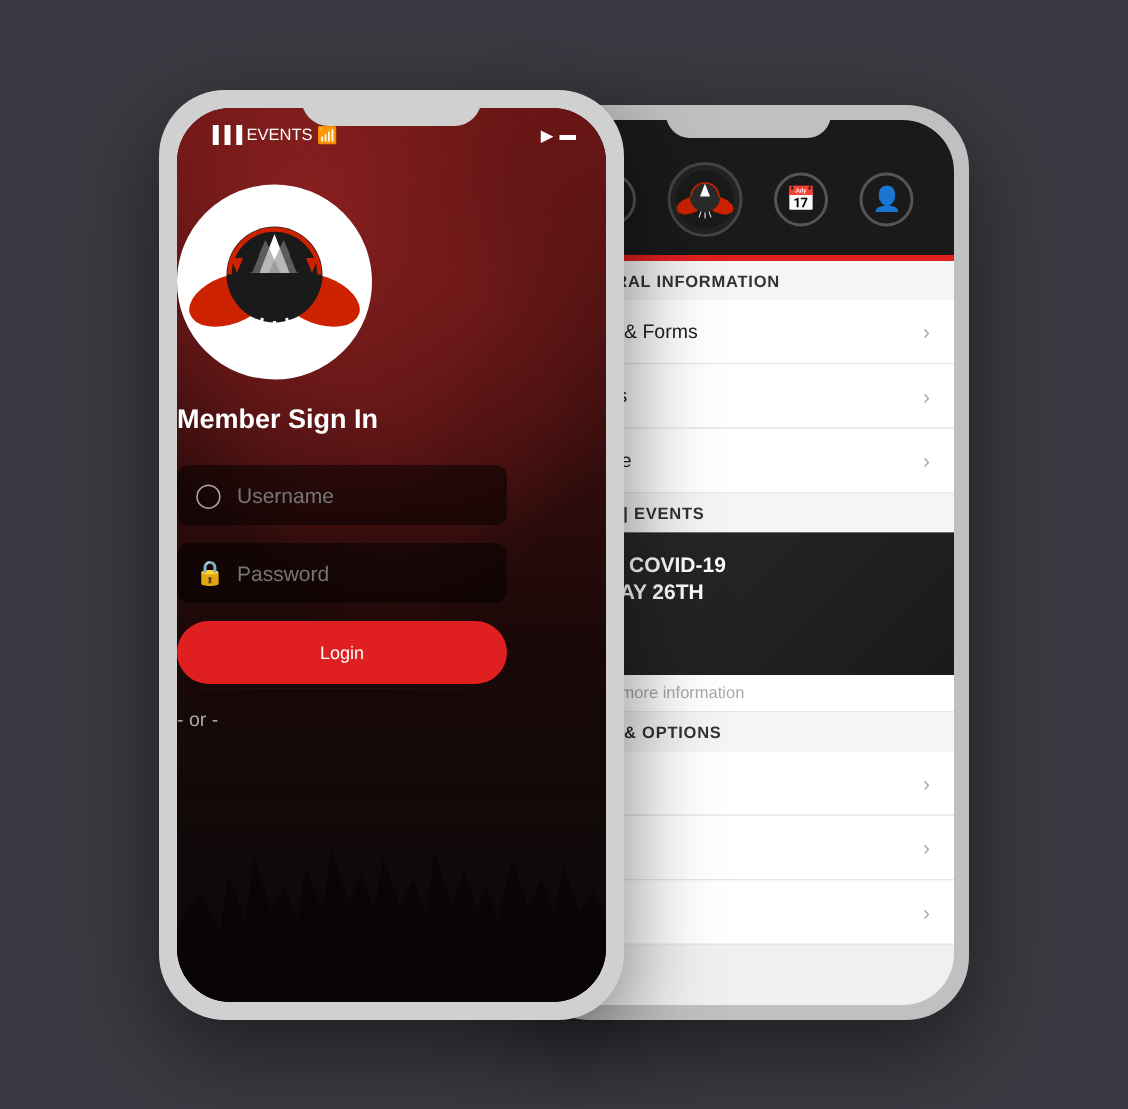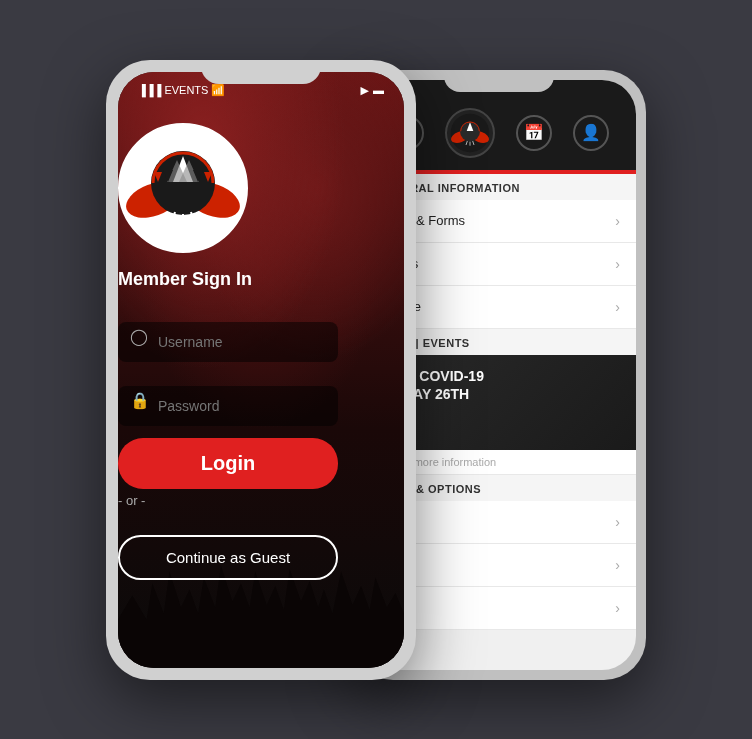--- a/index.html
+++ b/index.html
@@ -128,43 +128,42 @@
     }
 
     .input-wrapper input {
       width: 100%;
       background: rgba(0,0,0,0.5);
       border: none;
       border-radius: 8px;
       padding: 12px 14px 12px 40px;
       color: #aaa;
       font-size: 14px;
-      margin-top: 12px;
     }
 
     .input-wrapper .input-icon {
       position: absolute;
       left: 12px;
       top: 50%;
       transform: translateY(-50%);
       color: #aaa;
       font-size: 16px;
     }
 
     .phone-left .login-btn {
       width: 220px;
       background: #e02020;
       color: white;
       border: none;
       border-radius: 25px;
       padding: 14px;
-      font-size: 20px;
-      font-weight: 700;
+      font-size: 12px;
+      font-weight: 400;
       cursor: pointer;
-      margin-bottom: 4px;
+      margin-bottom: 16px;
     }
 
     .phone-left .or-divider {
       color: #aaa;
       font-size: 13px;
       margin-bottom: 27px;
     }
 
     .phone-left .guest-btn {
       width: 220px;
@@ -428,21 +427,20 @@
 
         <div class="input-wrapper">
           <span class="input-icon">🔒</span>
           <input type="password" style="outline: none;" placeholder="Password">
         </div>
 
         <button class="login-btn">Login</button>
 
         <div class="or-divider">- or -</div>
 
-        <button class="guest-btn">Continue as Guest</button>
       </div>
 
       <div class="trees-silhouette"></div>
     </div>
   </div>
 
   <div class="phone-right">
     <div class="notch"></div>
     <div class="screen">
 

